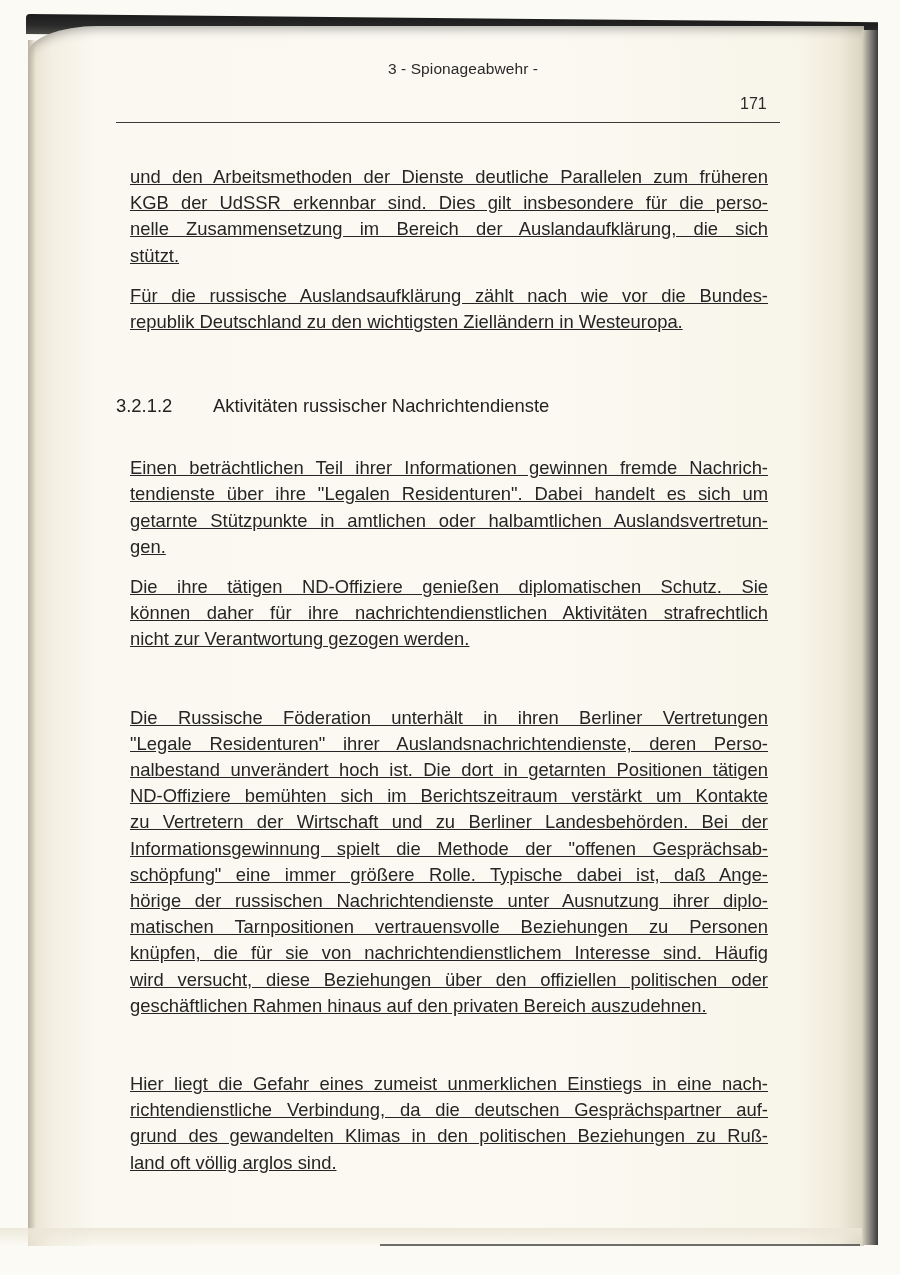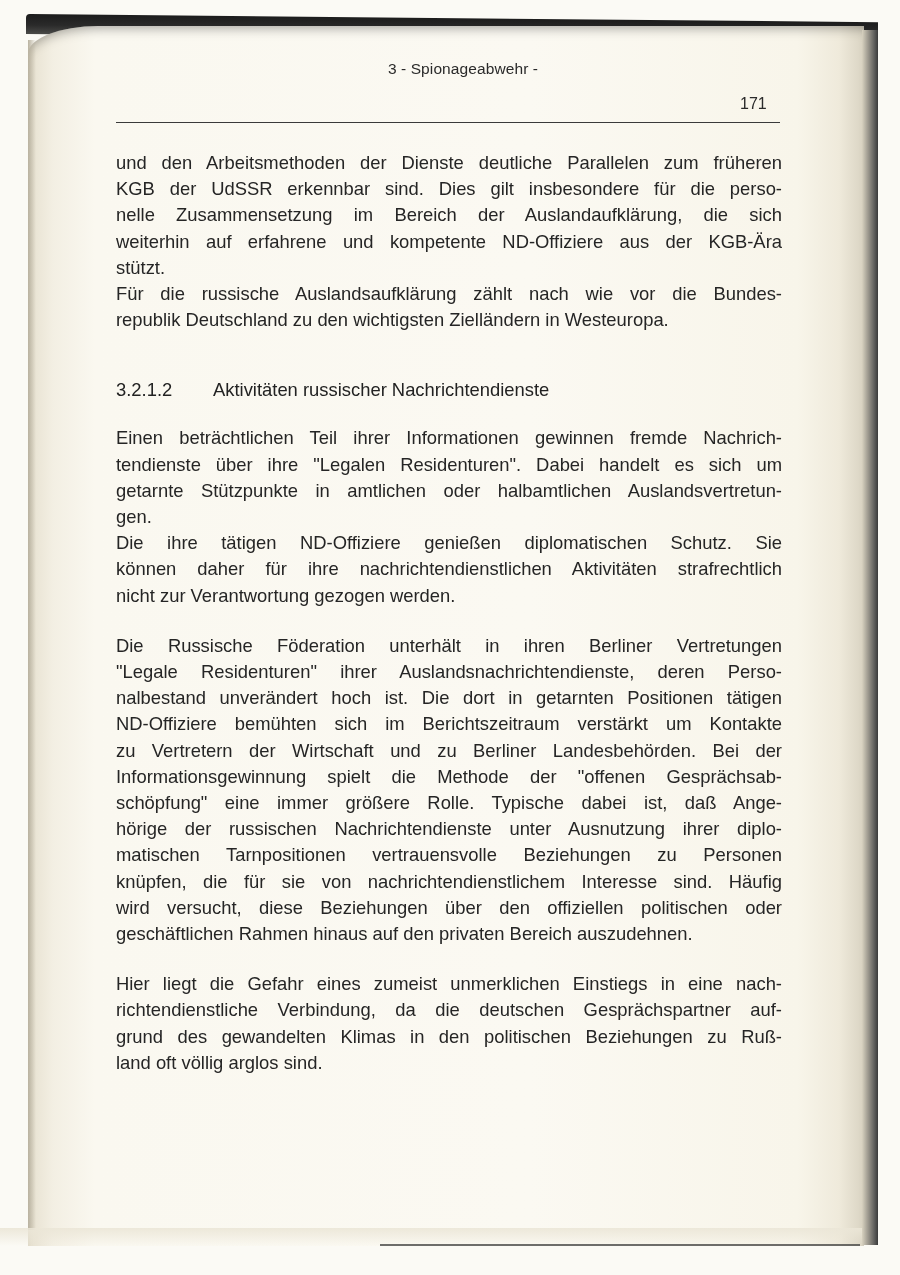--- a/index.html
+++ b/index.html
@@ -109,22 +109,23 @@
     .body {
       position: absolute;
       left: 116px;
       top: 150px;
       width: 666px;
       color: #252525;
       font-size: 18.4px;
       line-height: 26.2px;
     }
     .para {
-      margin: 0;
+      margin: 14px;
       text-align: justify;
+      text-decoration: underline;
     }
     .para .line {
       display: block;
       text-align: justify;
       text-align-last: justify;
       white-space: nowrap;
     }
     .para .line.last {
       text-align-last: left;
     }
@@ -156,21 +157,20 @@
 <div class="running-head">3 - Spionageabwehr -</div>
 <div class="page-number">171</div>
 <div class="head-rule"></div>
 
 <div class="body">
 
   <p class="para">
     <span class="line">und den Arbeitsmethoden der Dienste deutliche Parallelen zum früheren</span>
     <span class="line">KGB der UdSSR erkennbar sind. Dies gilt insbesondere für die perso-</span>
     <span class="line">nelle Zusammensetzung im Bereich der Auslandaufklärung, die sich</span>
-    <span class="line">weiterhin auf erfahrene und kompetente ND-Offiziere aus der KGB-Ära</span>
     <span class="line last">stützt.</span>
   </p>
   <p class="para">
     <span class="line">Für die russische Auslandsaufklärung zählt nach wie vor die Bundes-</span>
     <span class="line last">republik Deutschland zu den wichtigsten Zielländern in Westeuropa.</span>
   </p>
 
   <div style="height:44px"></div>
 
   <h3 class="heading">

